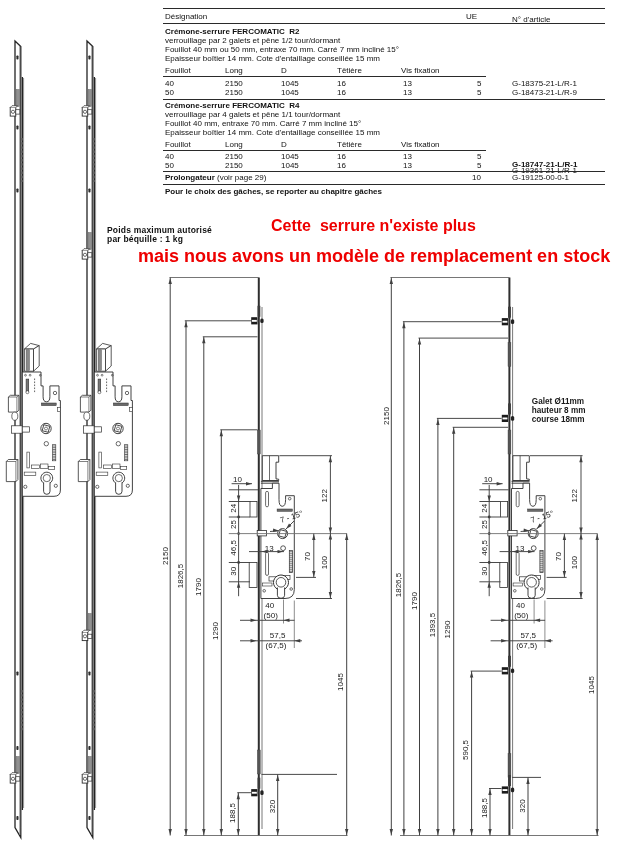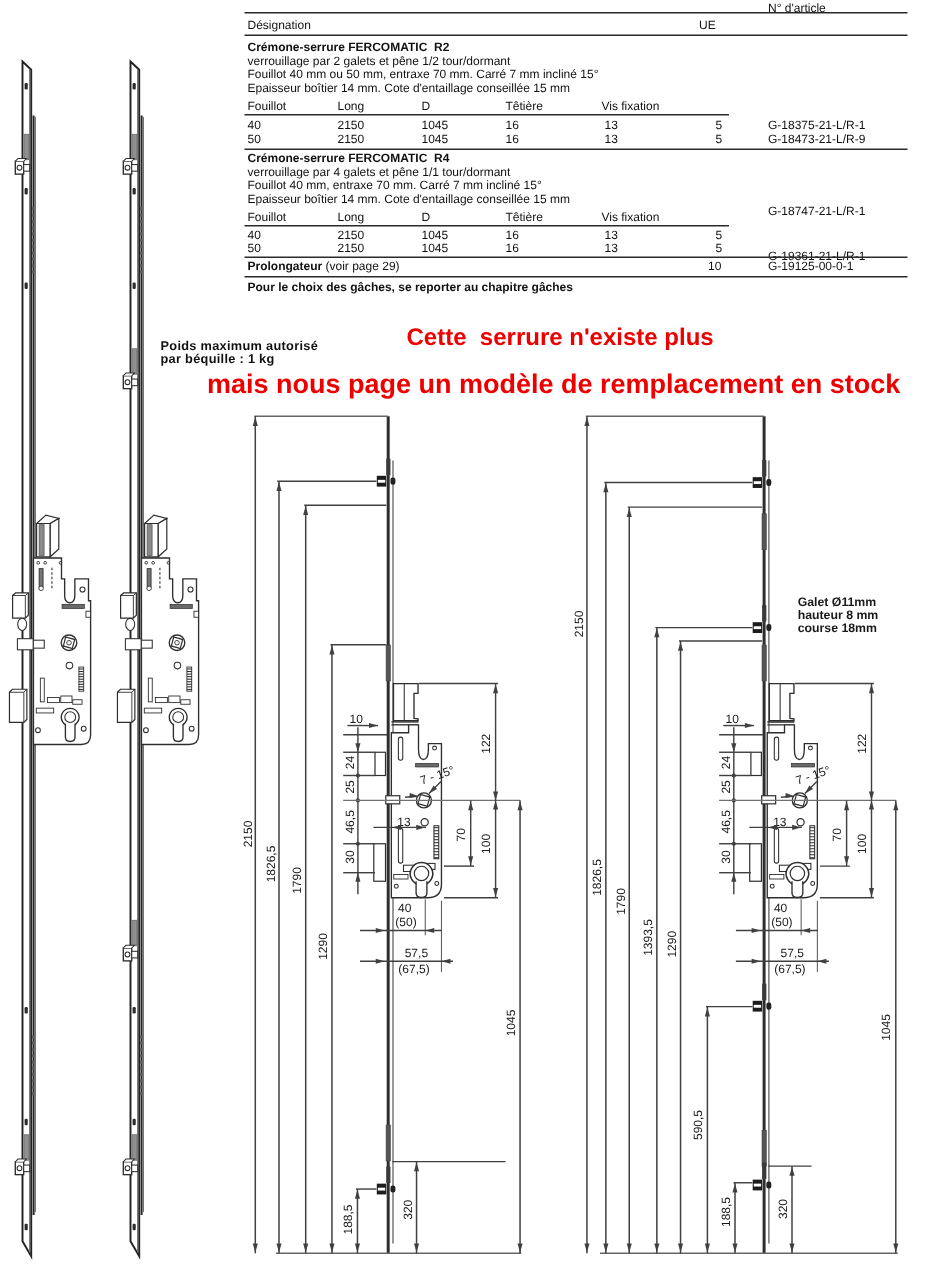--- a/index.html
+++ b/index.html
@@ -498,21 +498,21 @@
     <polygon points="597.2,534.1 598.9,540.1 595.5,540.1" fill="#404040"></polygon>
     <polygon points="597.2,835.0 595.5,829.0 598.9,829.0" fill="#404040"></polygon>
     <text x="591.0" y="685" font-size="8.0" fill="#1a1a1a" text-anchor="middle" dominant-baseline="central" transform="rotate(-90 591.0 685)">1045</text>
     <text x="531.8" y="404.3" font-size="8.2" font-weight="bold" text-anchor="start" fill="#1a1a1a">Galet Ø11mm</text>
     <text x="531.8" y="412.9" font-size="8.2" font-weight="bold" text-anchor="start" fill="#1a1a1a">hauteur 8 mm</text>
     <text x="531.8" y="421.5" font-size="8.2" font-weight="bold" text-anchor="start" fill="#1a1a1a">course 18mm</text>
   </svg>
 <div class="abs" style="left:163px;top:7.5px;width:442px;height:1.4px;background:#2a2a2a"></div>
 <div class="abs" style="left:165px;top:11.5px;font-size:8px;font-weight:normal;white-space:nowrap;color:#111">Désignation</div>
 <div class="abs" style="left:466px;top:11.5px;font-size:8px;font-weight:normal;white-space:nowrap;color:#111">UE</div>
-<div class="abs" style="left:512px;top:1px;font-size:8px;font-weight:normal;white-space:nowrap;color:#111">N° d'article</div>
+<div class="abs" style="left:512px;top:15px;font-size:8px;font-weight:normal;white-space:nowrap;color:#111">N° d'article</div>
 <div class="abs" style="left:163px;top:22.5px;width:442px;height:1.4px;background:#2a2a2a"></div>
 <div class="abs" style="left:165px;top:26.5px;font-size:8px;font-weight:bold;white-space:nowrap;color:#111">Crémone-serrure FERCOMATIC&nbsp;&nbsp;R2</div>
 <div class="abs" style="left:165px;top:35.5px;font-size:8px;font-weight:normal;white-space:nowrap;color:#111">verrouillage par 2 galets et pêne 1/2 tour/dormant</div>
 <div class="abs" style="left:165px;top:44.5px;font-size:8px;font-weight:normal;white-space:nowrap;color:#111">Fouillot 40 mm ou 50 mm, entraxe 70 mm. Carré 7 mm incliné 15°</div>
 <div class="abs" style="left:165px;top:53.5px;font-size:8px;font-weight:normal;white-space:nowrap;color:#111">Epaisseur boîtier 14 mm. Cote d'entaillage conseillée 15 mm</div>
 <div class="abs" style="left:165px;top:65.5px;font-size:8px;font-weight:normal;white-space:nowrap;color:#111">Fouillot</div>
 <div class="abs" style="left:225px;top:65.5px;font-size:8px;font-weight:normal;white-space:nowrap;color:#111">Long</div>
 <div class="abs" style="left:281px;top:65.5px;font-size:8px;font-weight:normal;white-space:nowrap;color:#111">D</div>
 <div class="abs" style="left:337px;top:65.5px;font-size:8px;font-weight:normal;white-space:nowrap;color:#111">Têtière</div>
 <div class="abs" style="left:401px;top:65.5px;font-size:8px;font-weight:normal;white-space:nowrap;color:#111">Vis fixation</div>
@@ -541,28 +541,28 @@
 <div class="abs" style="left:281px;top:139.5px;font-size:8px;font-weight:normal;white-space:nowrap;color:#111">D</div>
 <div class="abs" style="left:337px;top:139.5px;font-size:8px;font-weight:normal;white-space:nowrap;color:#111">Têtière</div>
 <div class="abs" style="left:401px;top:139.5px;font-size:8px;font-weight:normal;white-space:nowrap;color:#111">Vis fixation</div>
 <div class="abs" style="left:163px;top:150px;width:323px;height:1.4px;background:#2a2a2a"></div>
 <div class="abs" style="left:165px;top:152px;font-size:8px;font-weight:normal;white-space:nowrap;color:#111">40</div>
 <div class="abs" style="left:225px;top:152px;font-size:8px;font-weight:normal;white-space:nowrap;color:#111">2150</div>
 <div class="abs" style="left:281px;top:152px;font-size:8px;font-weight:normal;white-space:nowrap;color:#111">1045</div>
 <div class="abs" style="left:337px;top:152px;font-size:8px;font-weight:normal;white-space:nowrap;color:#111">16</div>
 <div class="abs" style="left:403px;top:152px;font-size:8px;font-weight:normal;white-space:nowrap;color:#111">13</div>
 <div class="abs" style="left:477px;top:152px;font-size:8px;font-weight:normal;white-space:nowrap;color:#111">5</div>
-<div class="abs" style="left:512px;top:136px;font-size:8px;font-weight:normal;white-space:nowrap;color:#111">G-18747-21-L/R-1</div>
+<div class="abs" style="left:512px;top:160px;font-size:8px;font-weight:bold;white-space:nowrap;color:#111">G-18747-21-L/R-1</div>
 <div class="abs" style="left:165px;top:161px;font-size:8px;font-weight:normal;white-space:nowrap;color:#111">50</div>
 <div class="abs" style="left:225px;top:161px;font-size:8px;font-weight:normal;white-space:nowrap;color:#111">2150</div>
 <div class="abs" style="left:281px;top:161px;font-size:8px;font-weight:normal;white-space:nowrap;color:#111">1045</div>
 <div class="abs" style="left:337px;top:161px;font-size:8px;font-weight:normal;white-space:nowrap;color:#111">16</div>
 <div class="abs" style="left:403px;top:161px;font-size:8px;font-weight:normal;white-space:nowrap;color:#111">13</div>
 <div class="abs" style="left:477px;top:161px;font-size:8px;font-weight:normal;white-space:nowrap;color:#111">5</div>
 <div class="abs" style="left:512px;top:166px;font-size:8px;font-weight:normal;white-space:nowrap;color:#111">G-19361-21-L/R-1</div>
 <div class="abs" style="left:163px;top:171px;width:442px;height:1.4px;background:#2a2a2a"></div>
 <div class="abs" style="left:165px;top:173px;font-size:8px;font-weight:normal;white-space:nowrap;color:#111"><b>Prolongateur</b> (voir page 29)</div>
 <div class="abs" style="left:472px;top:173px;font-size:8px;font-weight:normal;white-space:nowrap;color:#111">10</div>
 <div class="abs" style="left:512px;top:173px;font-size:8px;font-weight:normal;white-space:nowrap;color:#111">G-19125-00-0-1</div>
 <div class="abs" style="left:163px;top:183.5px;width:442px;height:1.4px;background:#2a2a2a"></div>
 <div class="abs" style="left:165px;top:187px;font-size:8px;font-weight:bold;white-space:nowrap;color:#111">Pour le choix des gâches, se reporter au chapitre gâches</div>
 <div class="abs" style="left:271px;top:216.5px;width:330px;font-size:16px;font-weight:bold;color:#e00;white-space:nowrap">Cette&nbsp; serrure n'existe plus</div>
-<div class="abs" style="left:138px;top:246px;font-size:18px;font-weight:bold;color:#e00;white-space:nowrap">mais nous page un modèle de remplacement en stock</div>
+<div class="abs" style="left:138px;top:246px;font-size:18px;font-weight:bold;color:#e00;white-space:nowrap">mais nous avons un modèle de remplacement en stock</div>
 <div class="abs" style="left:107px;top:226px;font-size:8.5px;font-weight:bold;color:#111;line-height:9px;letter-spacing:0.2px;white-space:nowrap">Poids maximum autorisé<br>par béquille : 1 kg</div>
 </body></html>

